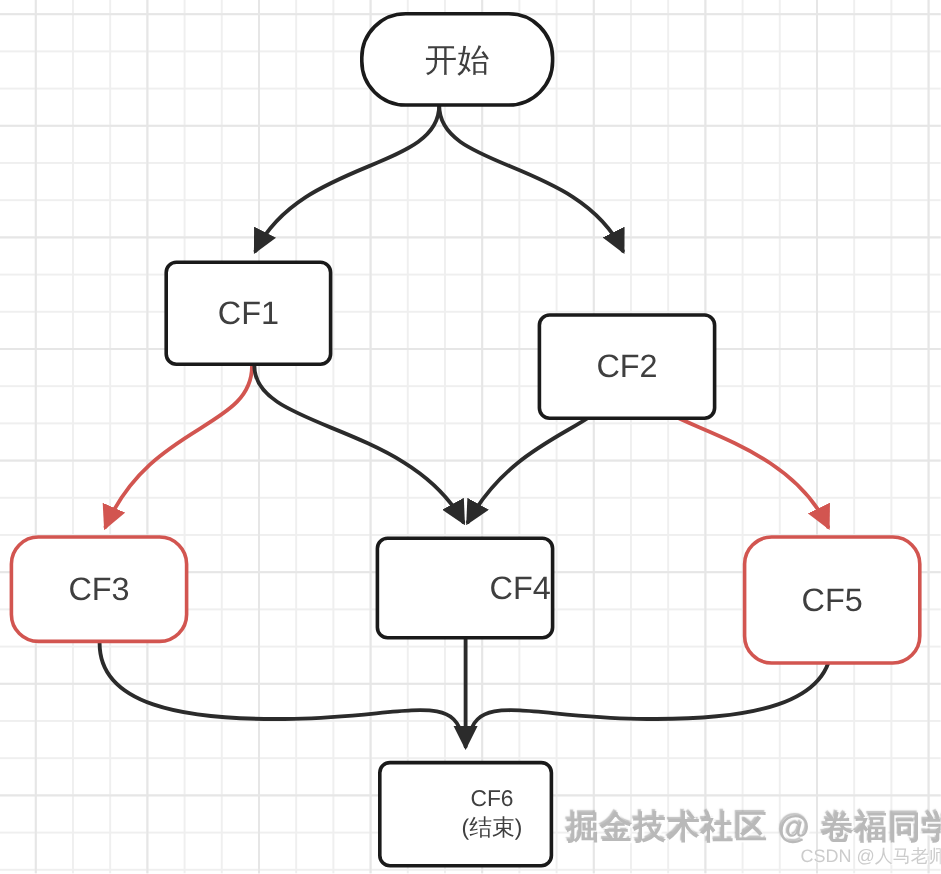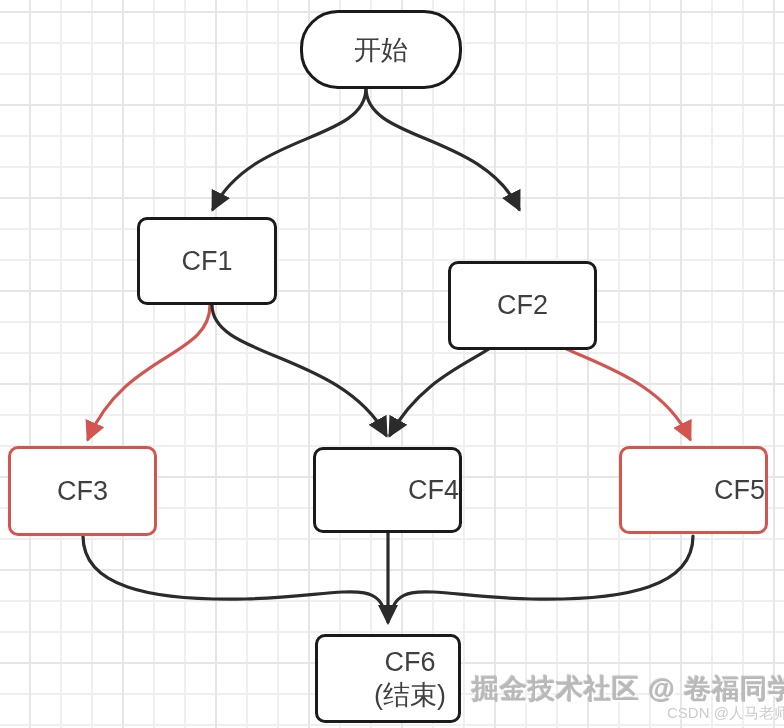--- a/index.html
+++ b/index.html
@@ -35,30 +35,30 @@
     background: #ffffff;
     border: 3.5px solid #1a1a1a;
     border-radius: 10px;
     display: flex;
     align-items: center;
     justify-content: center;
     font-size: 27px;
     color: #3f3f3f;
     text-align: center;
   }
-  .node.red  { border-color: #d25550; }
+  .node.red  { border-color: #d25550; border-radius: 24px; }
   .node.pill { border-radius: 38px; }
-  .node.multiline { flex-direction: column; font-size: 27px; line-height: 1.22; padding-left: 44px; }
+  .node.multiline { flex-direction: column; font-size: 19px; line-height: 1.22; padding-left: 44px; }
 
   #node-start { left: 300px; top: 10px;  width: 162px; height: 79px; }
   #node-cf1   { left: 137px; top: 217px; width: 140px; height: 88px; }
   #node-cf2   { left: 448px; top: 217px; width: 149px; height: 89px; margin-top: 44px; }
   #node-cf3   { left: 8px;   top: 446px; width: 149px; height: 90px; }
   #node-cf4   { left: 313px; top: 447px; width: 149px; height: 86px; justify-content: flex-end; }
-  #node-cf5   { left: 619px; top: 446px; width: 149px; height: 88px; justify-content: flex-end; }
+  #node-cf5   { left: 619px; top: 446px; width: 149px; height: 108px; }
   #node-cf6   { left: 315px; top: 634px; width: 146px; height: 89px; }
 
   .watermark-primary {
     position: absolute;
     left: 472px; top: 671px;
     font-size: 27px;
     font-weight: bold;
     letter-spacing: 1px;
     color: #b9b9b9;
     text-shadow: 2px 2px 1px rgba(255,255,255,0.95), -1px -1px 1px rgba(130,130,130,0.5);

